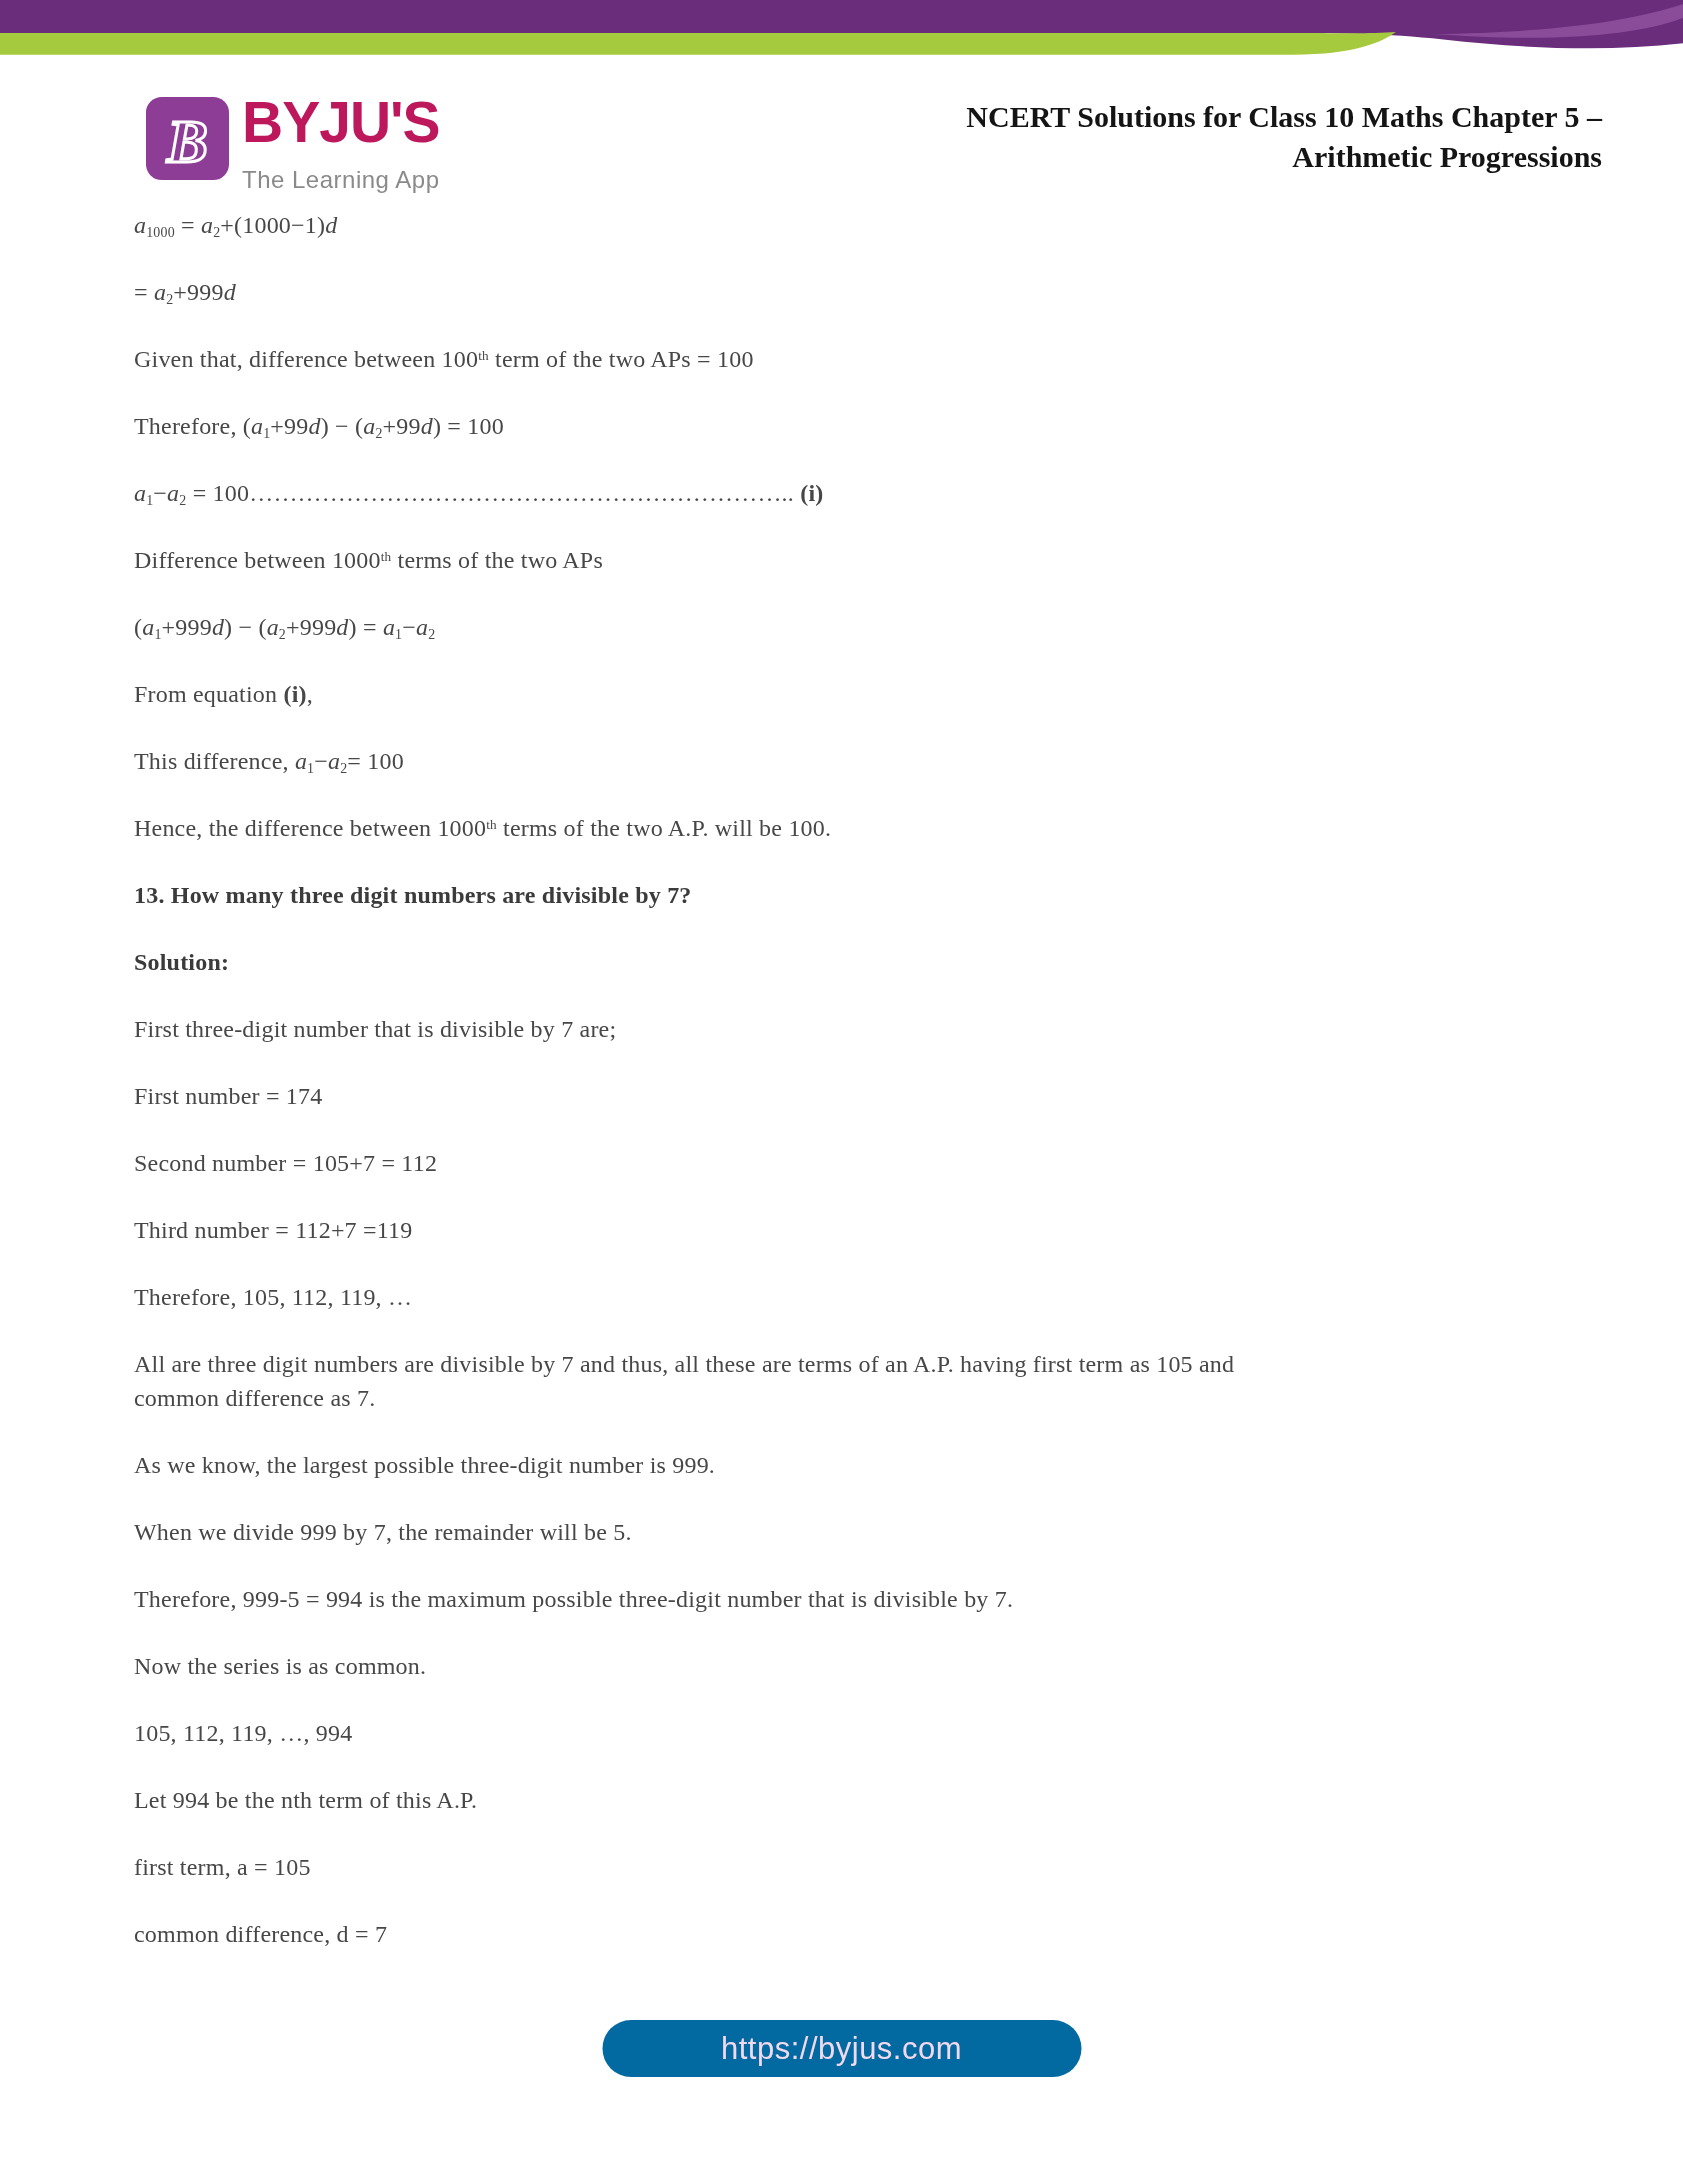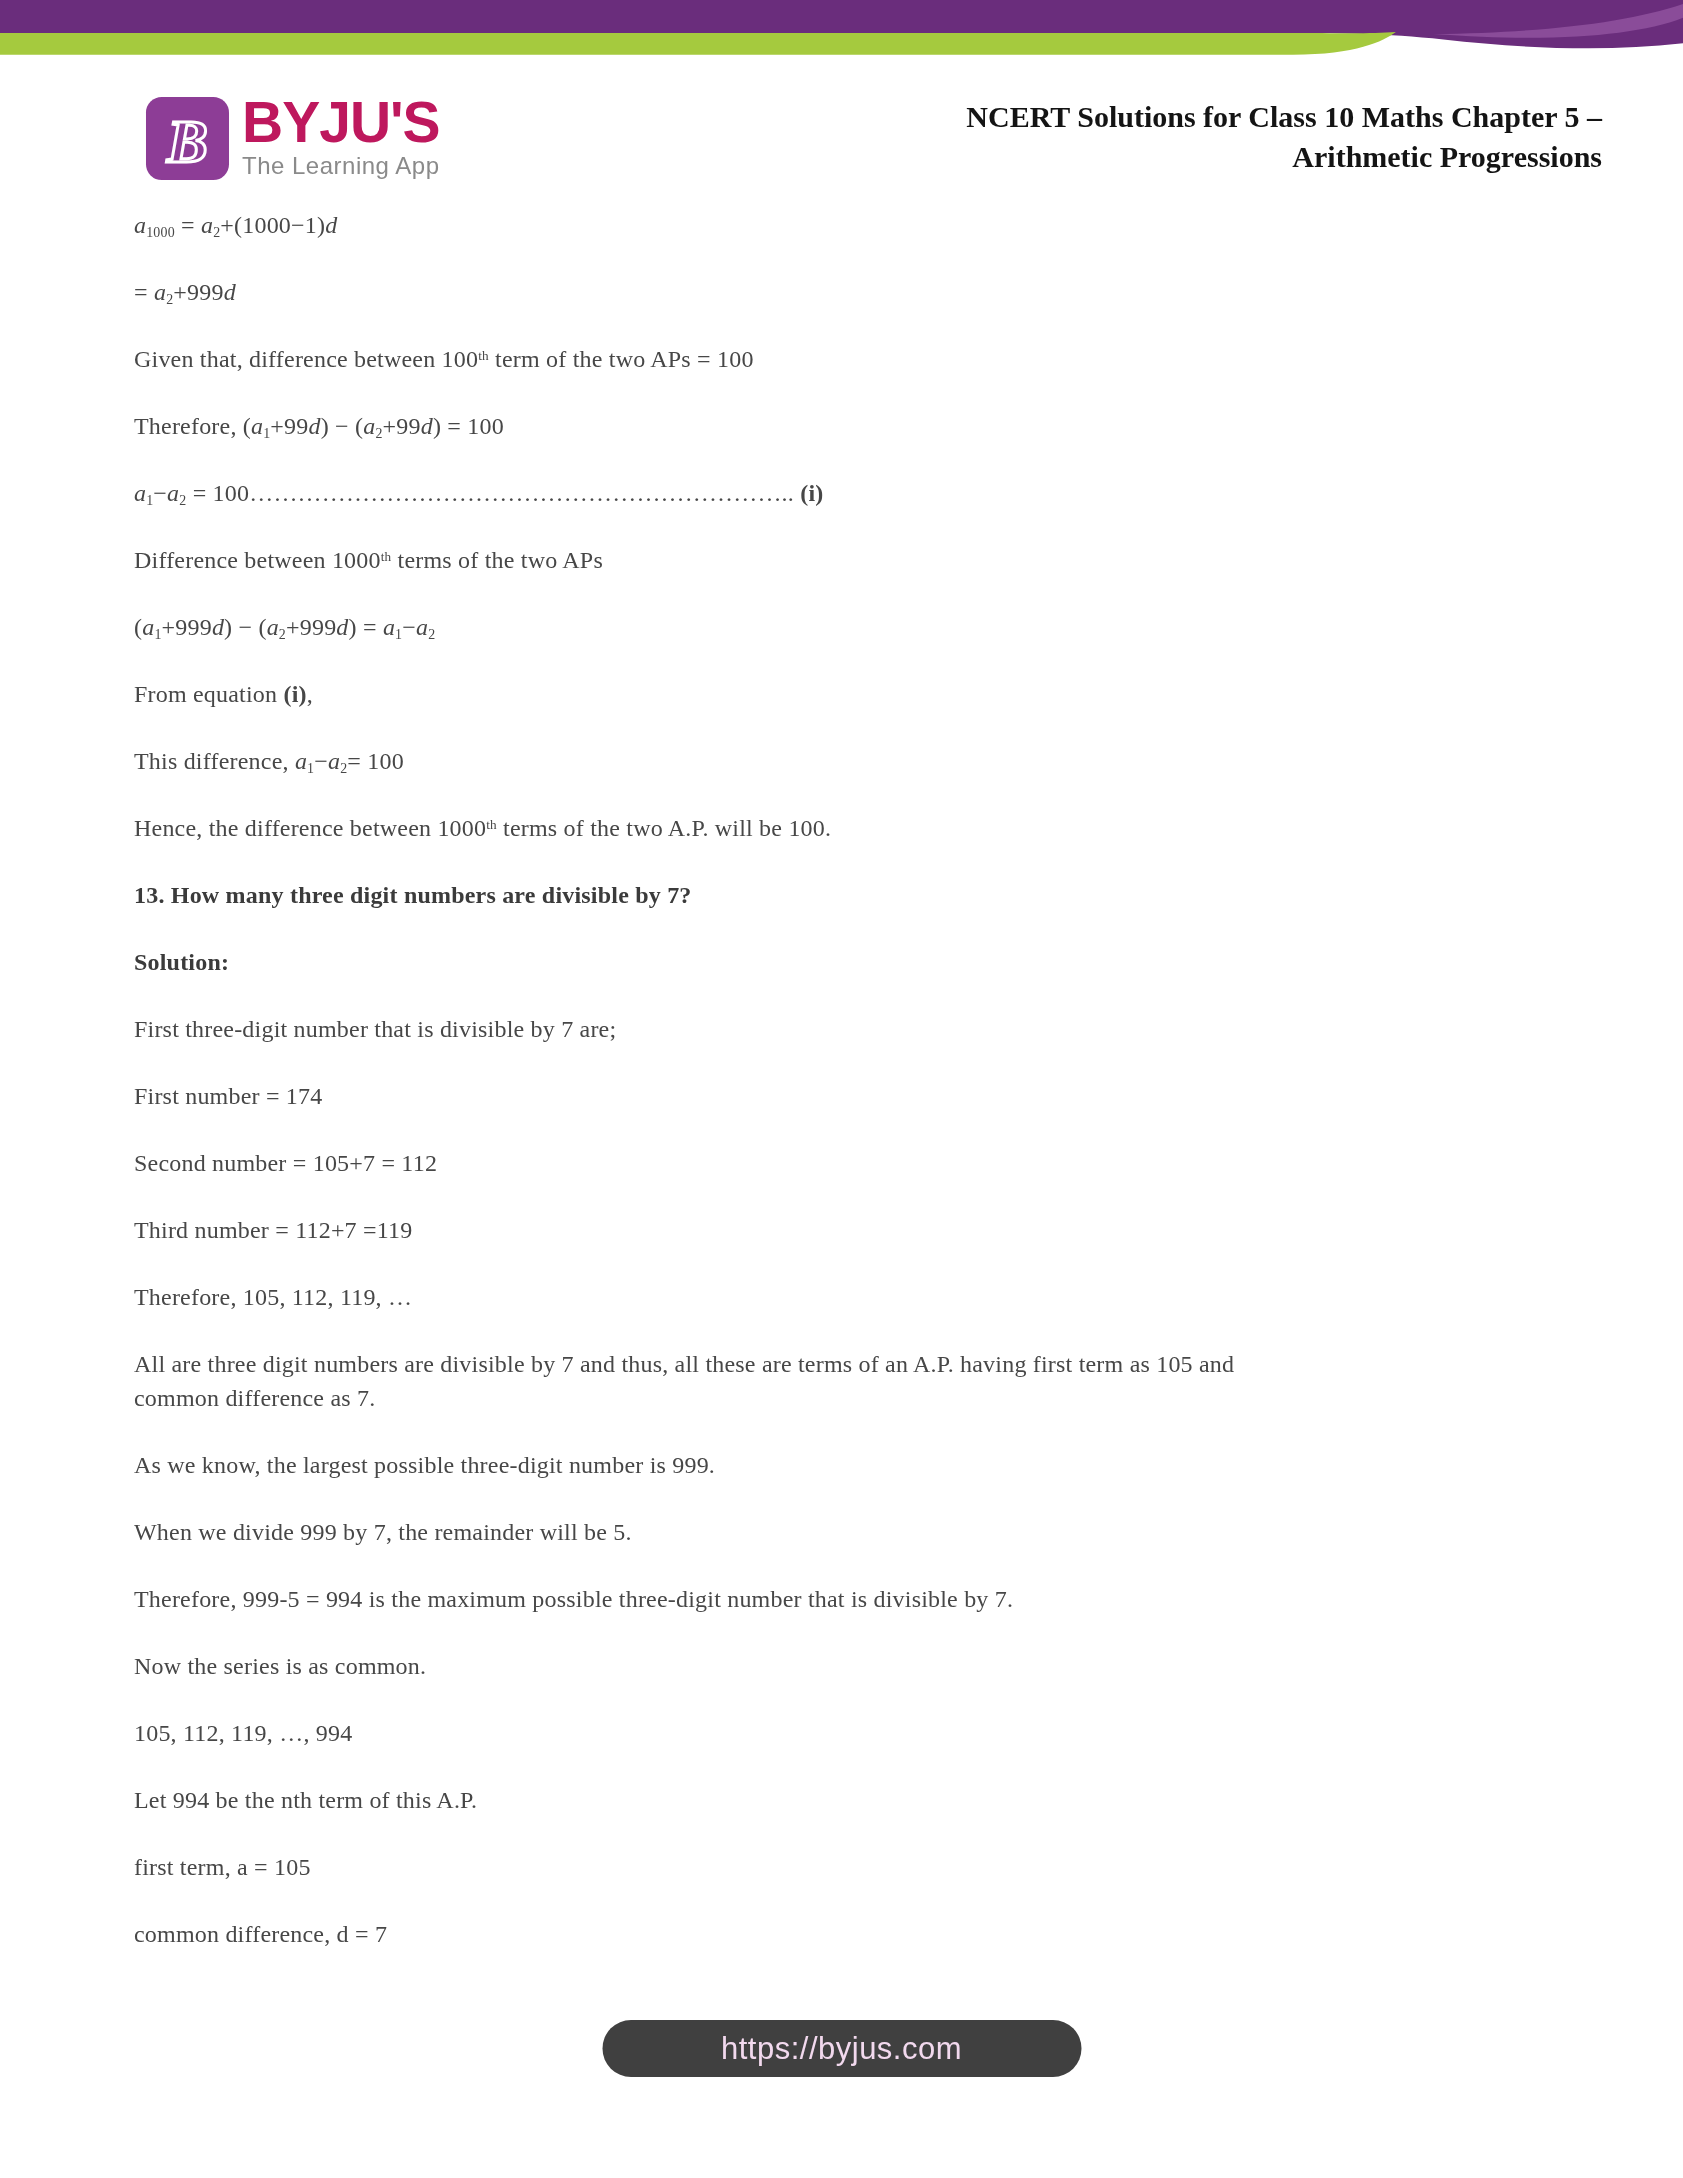--- a/index.html
+++ b/index.html
@@ -12,21 +12,21 @@
     font-family: "Liberation Serif", serif;
   }
   .ribbon { position: absolute; top: 0; left: 0; width: 1683px; height: 69px; }
   .logo { position: absolute; left: 145px; top: 95px; display: flex; align-items: flex-start; }
   .logo-badge { width: 85px; height: 87px; display: block; }
   .logo-text { margin-left: 12px; font-family: "Liberation Sans", sans-serif; }
   .logo-brand {
     font-size: 57px; font-weight: bold; color: #be185d;
     letter-spacing: -1px; line-height: 55px;
   }
-  .logo-tagline { font-size: 24px; color: #8a8a8a; margin-top: 2px; letter-spacing: 0.5px; }
+  .logo-tagline { font-size: 24px; color: #8a8a8a; margin-top: 16px; letter-spacing: 0.5px; }
   .doc-title {
     position: absolute; top: 97px; right: 81px;
     text-align: right;
     font-weight: bold; font-size: 30px; line-height: 40px;
     color: #141414;
     font-family: "Liberation Serif", serif;
   }
   main {
     position: absolute; left: 134px; top: 208px;
     width: 1238px;
@@ -37,21 +37,21 @@
     margin-bottom: 33px;
     letter-spacing: 0.2px;
   }
   main p.para.bold { font-weight: bold; color: #3b3b3b; }
   main sub { font-size: 58%; vertical-align: -0.3em; line-height: 0; }
   main sup { font-size: 55%; vertical-align: 0.5em; line-height: 0; }
   .footer-pill {
     position: absolute; top: 2020px; left: 50%;
     transform: translateX(-50%);
     width: 479px; height: 57px;
-    background: #404040;
+    background: #0369a1;
     border-radius: 29px;
     display: flex; align-items: center; justify-content: center;
     font-family: "Liberation Sans", sans-serif;
     font-size: 31px; color: #f2d9ee;
     text-decoration: none;
     letter-spacing: 0.5px;
   }
 </style>
 </head>
 <body>

